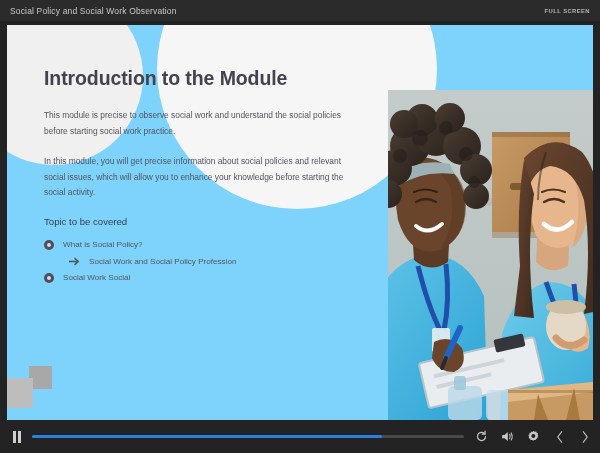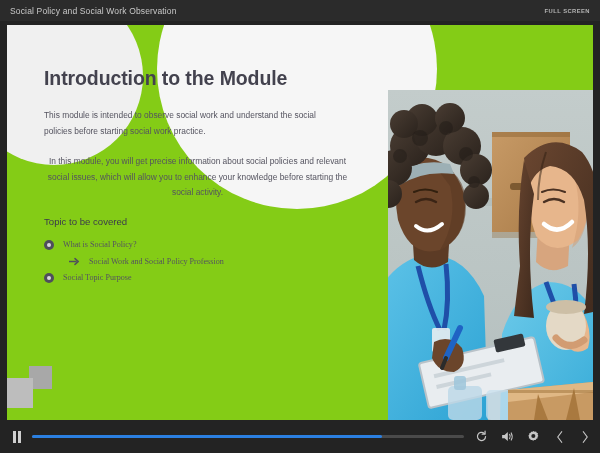--- a/index.html
+++ b/index.html
@@ -37,21 +37,21 @@
     font-weight: 700;
     white-space: nowrap;
     cursor: pointer;
   }
 
   
   .stage {
     position: absolute;
     left: 7px; top: 25px;
     width: 586px; height: 395px;
-    background: #84cc16;
+    background: #7dd3fc;
     overflow: hidden;
   }
   .deco-circle {
     position: absolute;
     left: -42px; top: -38px;
     width: 178px; height: 178px;
     border-radius: 50%;
     background: #f0f0f0;
   }
   .deco-circle-2 {
@@ -87,34 +87,33 @@
     letter-spacing: -.1px;
     margin-bottom: 18px;
   }
   .para {
     font-size: 8.4px;
     line-height: 1.85;
     color: #54535f;
     margin-bottom: 15px;
     max-width: 300px;
   }
-  .para.second { max-width: 307px; text-align: center; }
+  .para.second { max-width: 307px; }
   .topics-head {
     font-size: 9.6px;
     font-weight: 400;
     color: #3b3a4c;
     margin-top: 5px;
     margin-bottom: 13px;
   }
   .topics { list-style: none; }
   .topic-row {
     display: flex;
     align-items: flex-start;
     margin-bottom: 7px;
-    font-family: Liberation Serif, serif;
   }
   .topic-row.sub { margin-left: 25px; margin-bottom: 6px; }
   .bullet-circle {
     flex: 0 0 auto;
     width: 10px; height: 10px;
     border-radius: 50%;
     background: #4f4e5c;
     margin-right: 9px;
     position: relative;
   }
@@ -214,40 +213,40 @@
   </div>
 
   <div class="stage">
     <div class="deco-circle-2"></div>
     <div class="deco-circle"></div>
     <div class="deco-sq-dark"></div>
     <div class="deco-sq-light"></div>
 
     <div class="content">
       <div class="slide-title">Introduction to the Module</div>
-      <div class="para">This module is intended to observe social work and understand the social policies before starting social work practice.</div>
+      <div class="para">This module is precise to observe social work and understand the social policies before starting social work practice.</div>
       <div class="para second">In this module, you will get precise information about social policies and relevant social issues, which will allow you to enhance your knowledge before starting the social activity.</div>
       <div class="topics-head">Topic to be covered</div>
 
       <ul class="topics">
         <li class="topic-row">
           <span class="bullet-circle"></span>
           <span class="topic-label">What is Social Policy?</span>
         </li>
         <li class="topic-row sub">
           <span class="bullet-arrow">
             <svg width="11" height="9" viewBox="0 0 11 9">
                 <path d="M0 4.5 H7 M6 1.6 L9.3 4.5 L6 7.4" fill="none" stroke="currentColor" stroke-width="1.5" stroke-linecap="round" stroke-linejoin="round"></path>
               </svg>
           </span>
           <span class="topic-label">Social Work and Social Policy Profession</span>
         </li>
         <li class="topic-row">
           <span class="bullet-circle"></span>
-          <span class="topic-label">Social Topic Purpose</span>
+          <span class="topic-label">Social Work Social</span>
         </li>
       </ul>
     </div>
 
     <div class="photo">
       <svg viewBox="0 0 205 330" preserveAspectRatio="xMidYMid slice">
         <defs>
           <linearGradient id="wall" x1="0" y1="0" x2="0" y2="1">
             <stop offset="0" stop-color="#c3cccb"></stop>
             <stop offset="1" stop-color="#b4bfbe"></stop>

